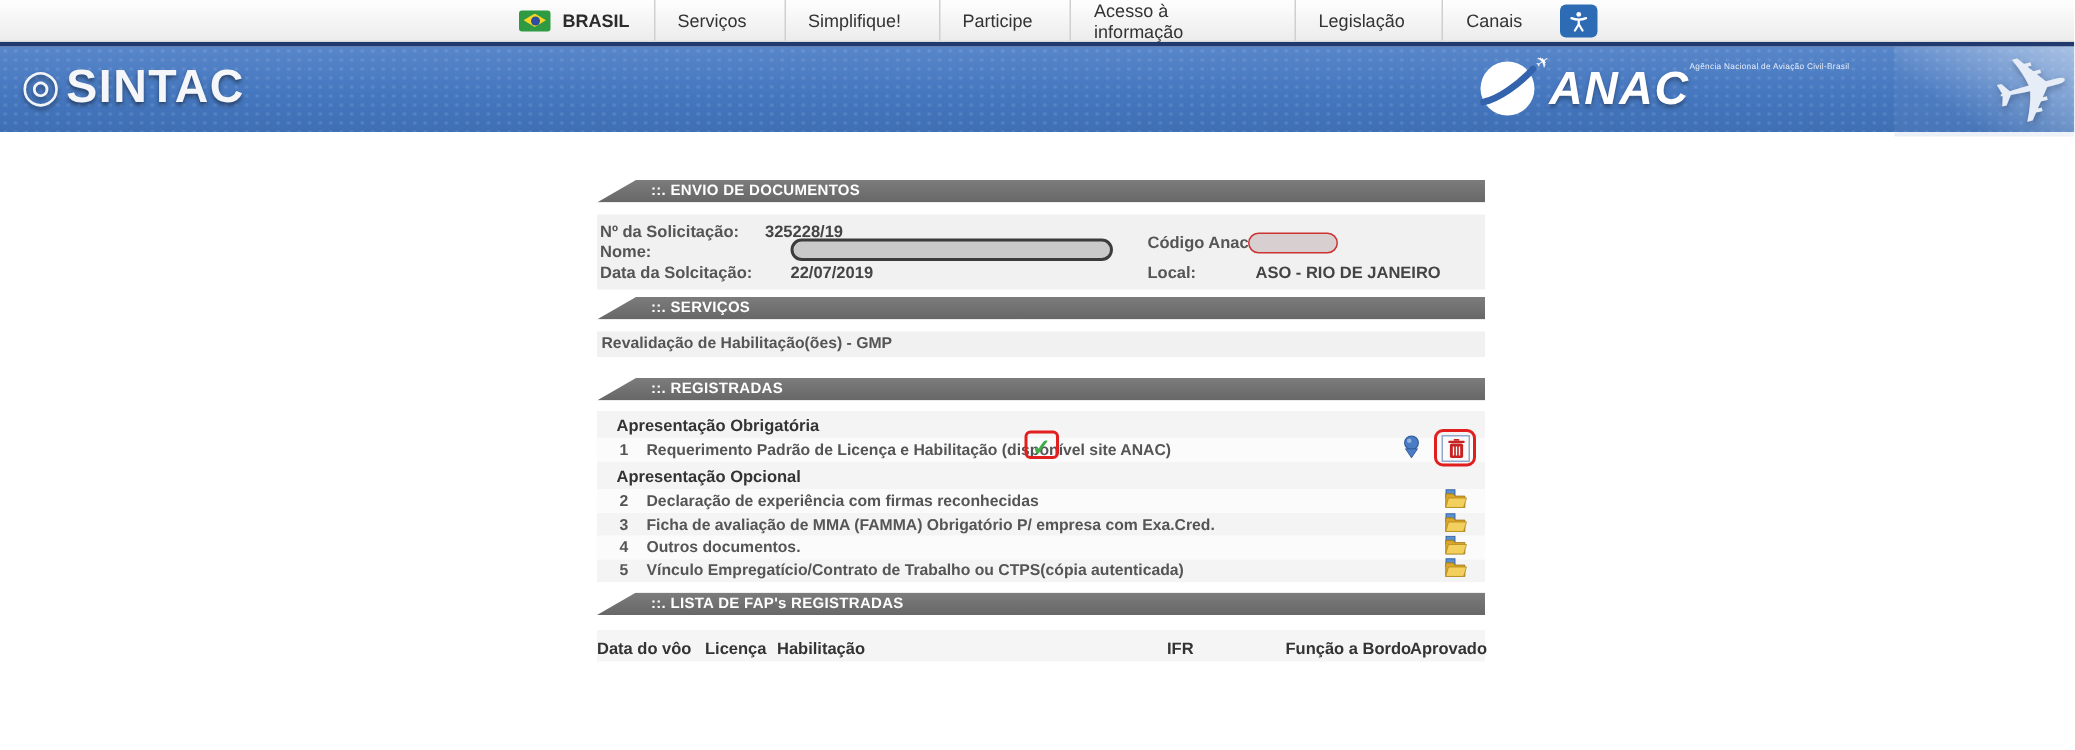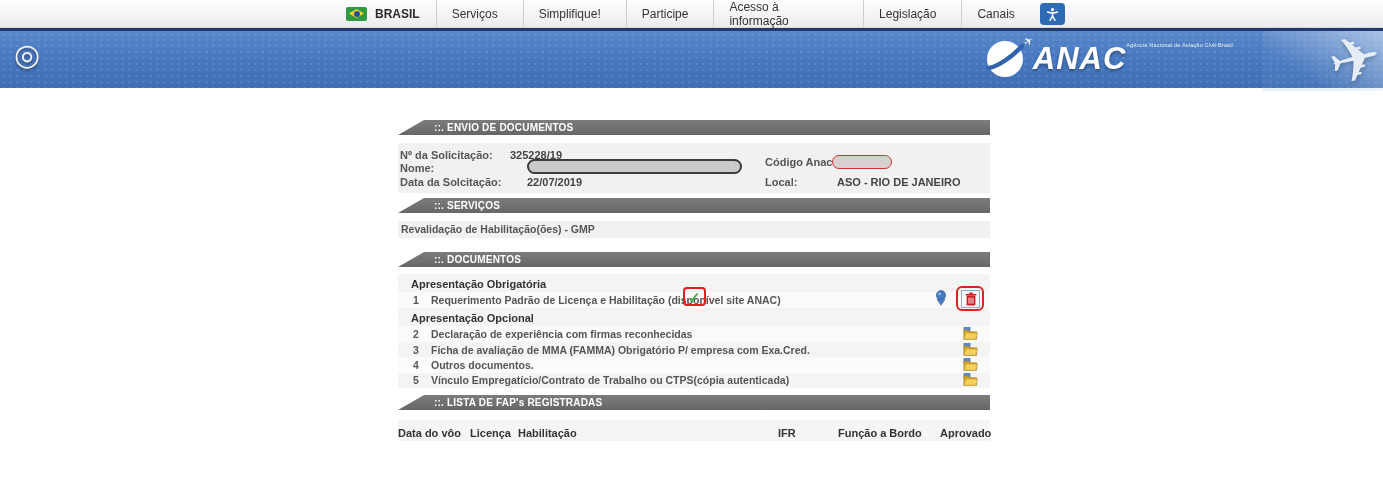--- a/index.html
+++ b/index.html
@@ -124,20 +124,21 @@
     </div>
   </div>
 
   <div class="banner">
     <div class="mapdots"></div>
     <div class="plane-photo">
       <span class="plane-glyph">✈</span>
     </div>
     <div class="sintac-logo">
       <span class="sintac-glyph">◎</span>
+      <span class="sintac-text">SINTAC</span>
     </div>
     <div class="anac-logo">
       <span class="anac-circle">
         <svg viewBox="0 0 40 40" width="40" height="40">
           <circle cx="20" cy="20" r="18" fill="#fff"></circle>
           <path d="M4 29 C14 27 28 17 37 7" stroke="#3463ae" stroke-width="4.5" fill="none" stroke-linecap="round"></path>
         </svg>
         <span class="anac-plane-small">✈</span>
       </span>
       <span class="anac-wordmark">
@@ -158,21 +159,21 @@
   <span class="flabel" style="left:400px; top:176px;">Data da Solcitação:</span>
   <span class="fvalue" style="left:510px; top:176px;margin-left:17px;">22/07/2019</span>
   <span class="flabel" style="left:765px; top:156px;">Código Anac:</span>
   <span class="redact-red"></span>
   <span class="flabel" style="left:765px; top:176px;">Local:</span>
   <span class="fvalue" style="left:837px; top:176px;">ASO - RIO DE JANEIRO</span>
 
   <div class="secbar" style="top:198px;">::. SERVIÇOS</div>
   <div class="lightrow" style="top:221px; height:17px; font-size:10.5px; font-weight:bold; color:#555; line-height:17px; padding-left:3px;">Revalidação de Habilitação(ões) - GMP</div>
 
-  <div class="secbar" style="top:252px;">::. DOCUMENTOS</div>
+  <div class="secbar" style="top:252px;">::. REGISTRADAS</div>
 
   <div class="docblock">
     <span class="doc-subhead" style="top:4px;">Apresentação Obrigatória</span>
 
     <div class="doc-row alt" style="top:18px;">
       <span class="doc-num">1</span>
       <span class="doc-text">Requerimento Padrão de Licença e Habilitação (disponível site ANAC)</span>
     </div>
 
     <span class="doc-subhead" style="top:38px;">Apresentação Opcional</span>
@@ -244,21 +245,21 @@
       <path d="M2.7 6 h12 l-2 6.3 H0.8 z" fill="#f3cf5e" stroke="#b08a1d" stroke-width="0.5"></path>
     </svg>
   </span>
 
   <div class="secbar" style="top:395px;">::. LISTA DE FAP's REGISTRADAS</div>
   <div class="thead-strip"></div>
   <span class="thcell" style="left:398px;">Data do vôo</span>
   <span class="thcell" style="left:470px;">Licença</span>
   <span class="thcell" style="left:518px;">Habilitação</span>
   <span class="thcell" style="left:778px;">IFR</span>
-  <span class="thcell" style="left:838px;">Função a Bordo</span>
+  <span class="thcell" style="left:857px;">Função a Bordo</span>
   <span class="thcell" style="left:940px;">Aprovado</span>
 
   <span class="btn-iconbox" style="left:500px; top:459px;">✎</span>
   <div class="gbtn concluir">CONCLUIR</div>
 
   <span class="btn-iconbox" style="left:797px; top:459px;">✕</span>
   <div class="gbtn cancelar">CANCELAR</div>
 
   <div class="annotation" style="left:683px; top:287px; width:23px; height:19px; border-radius:4px;"></div>
   <div class="annotation" style="left:956px; top:286px; width:28px; height:25px; border-radius:6px;"></div>

